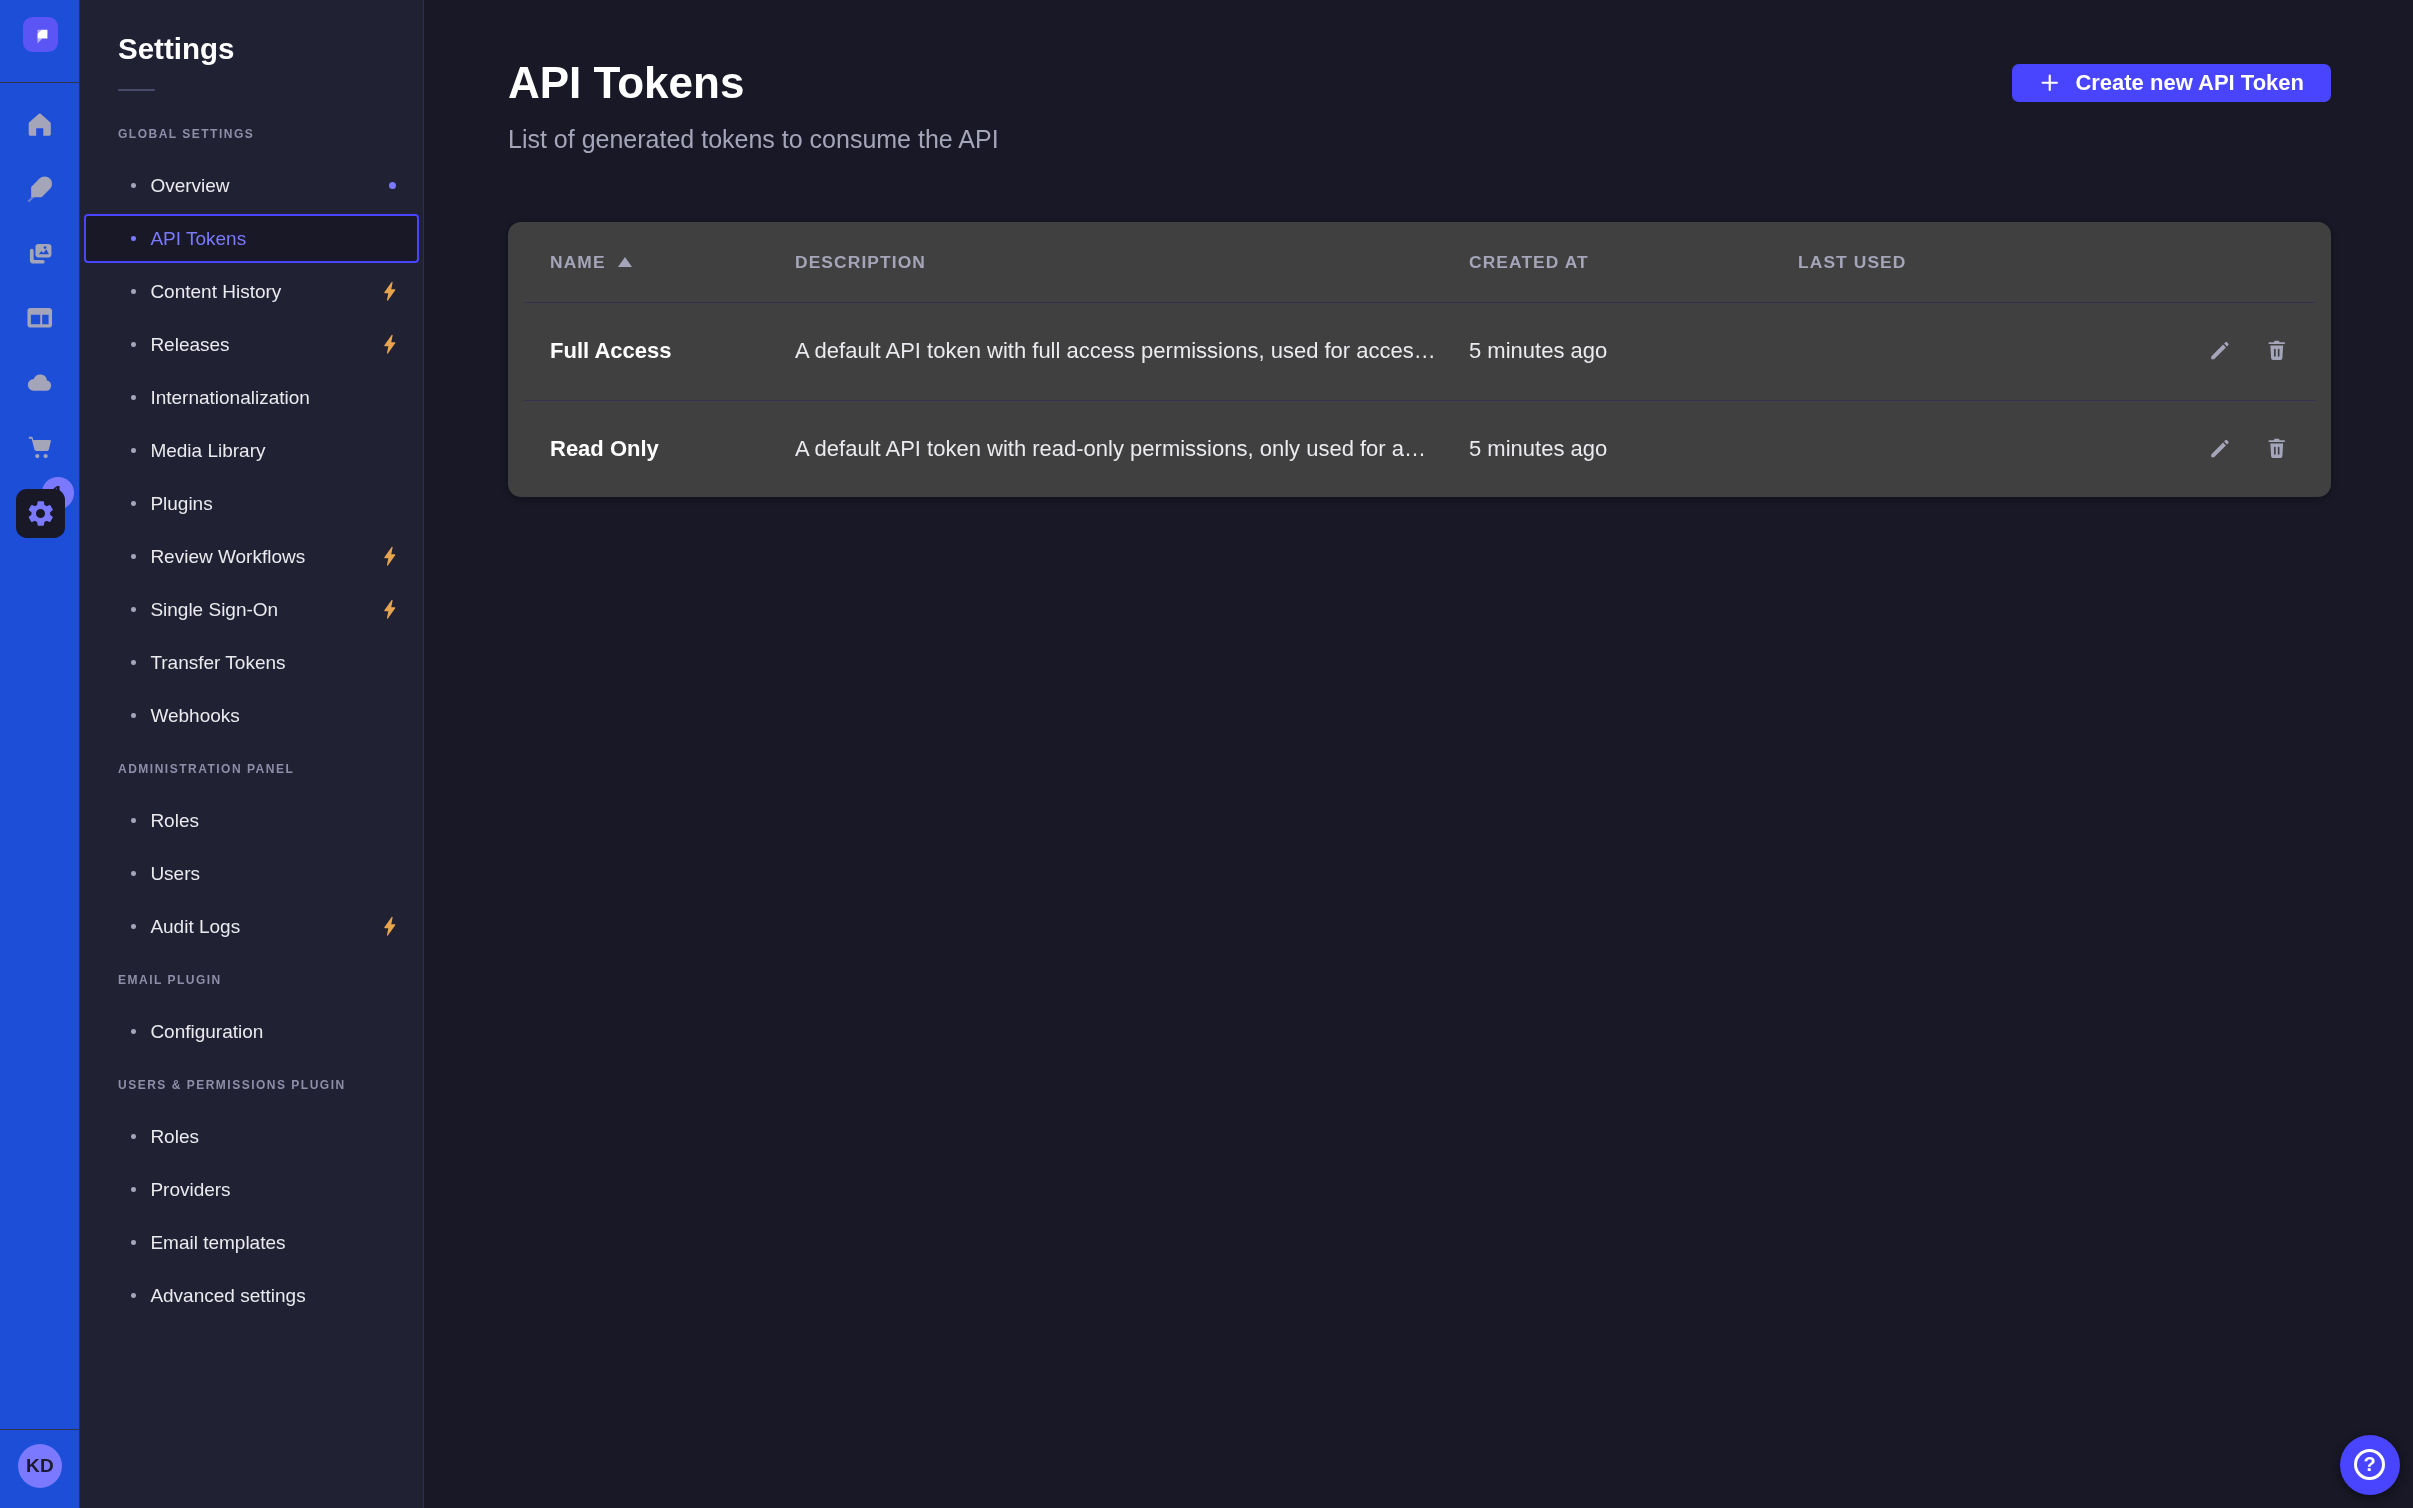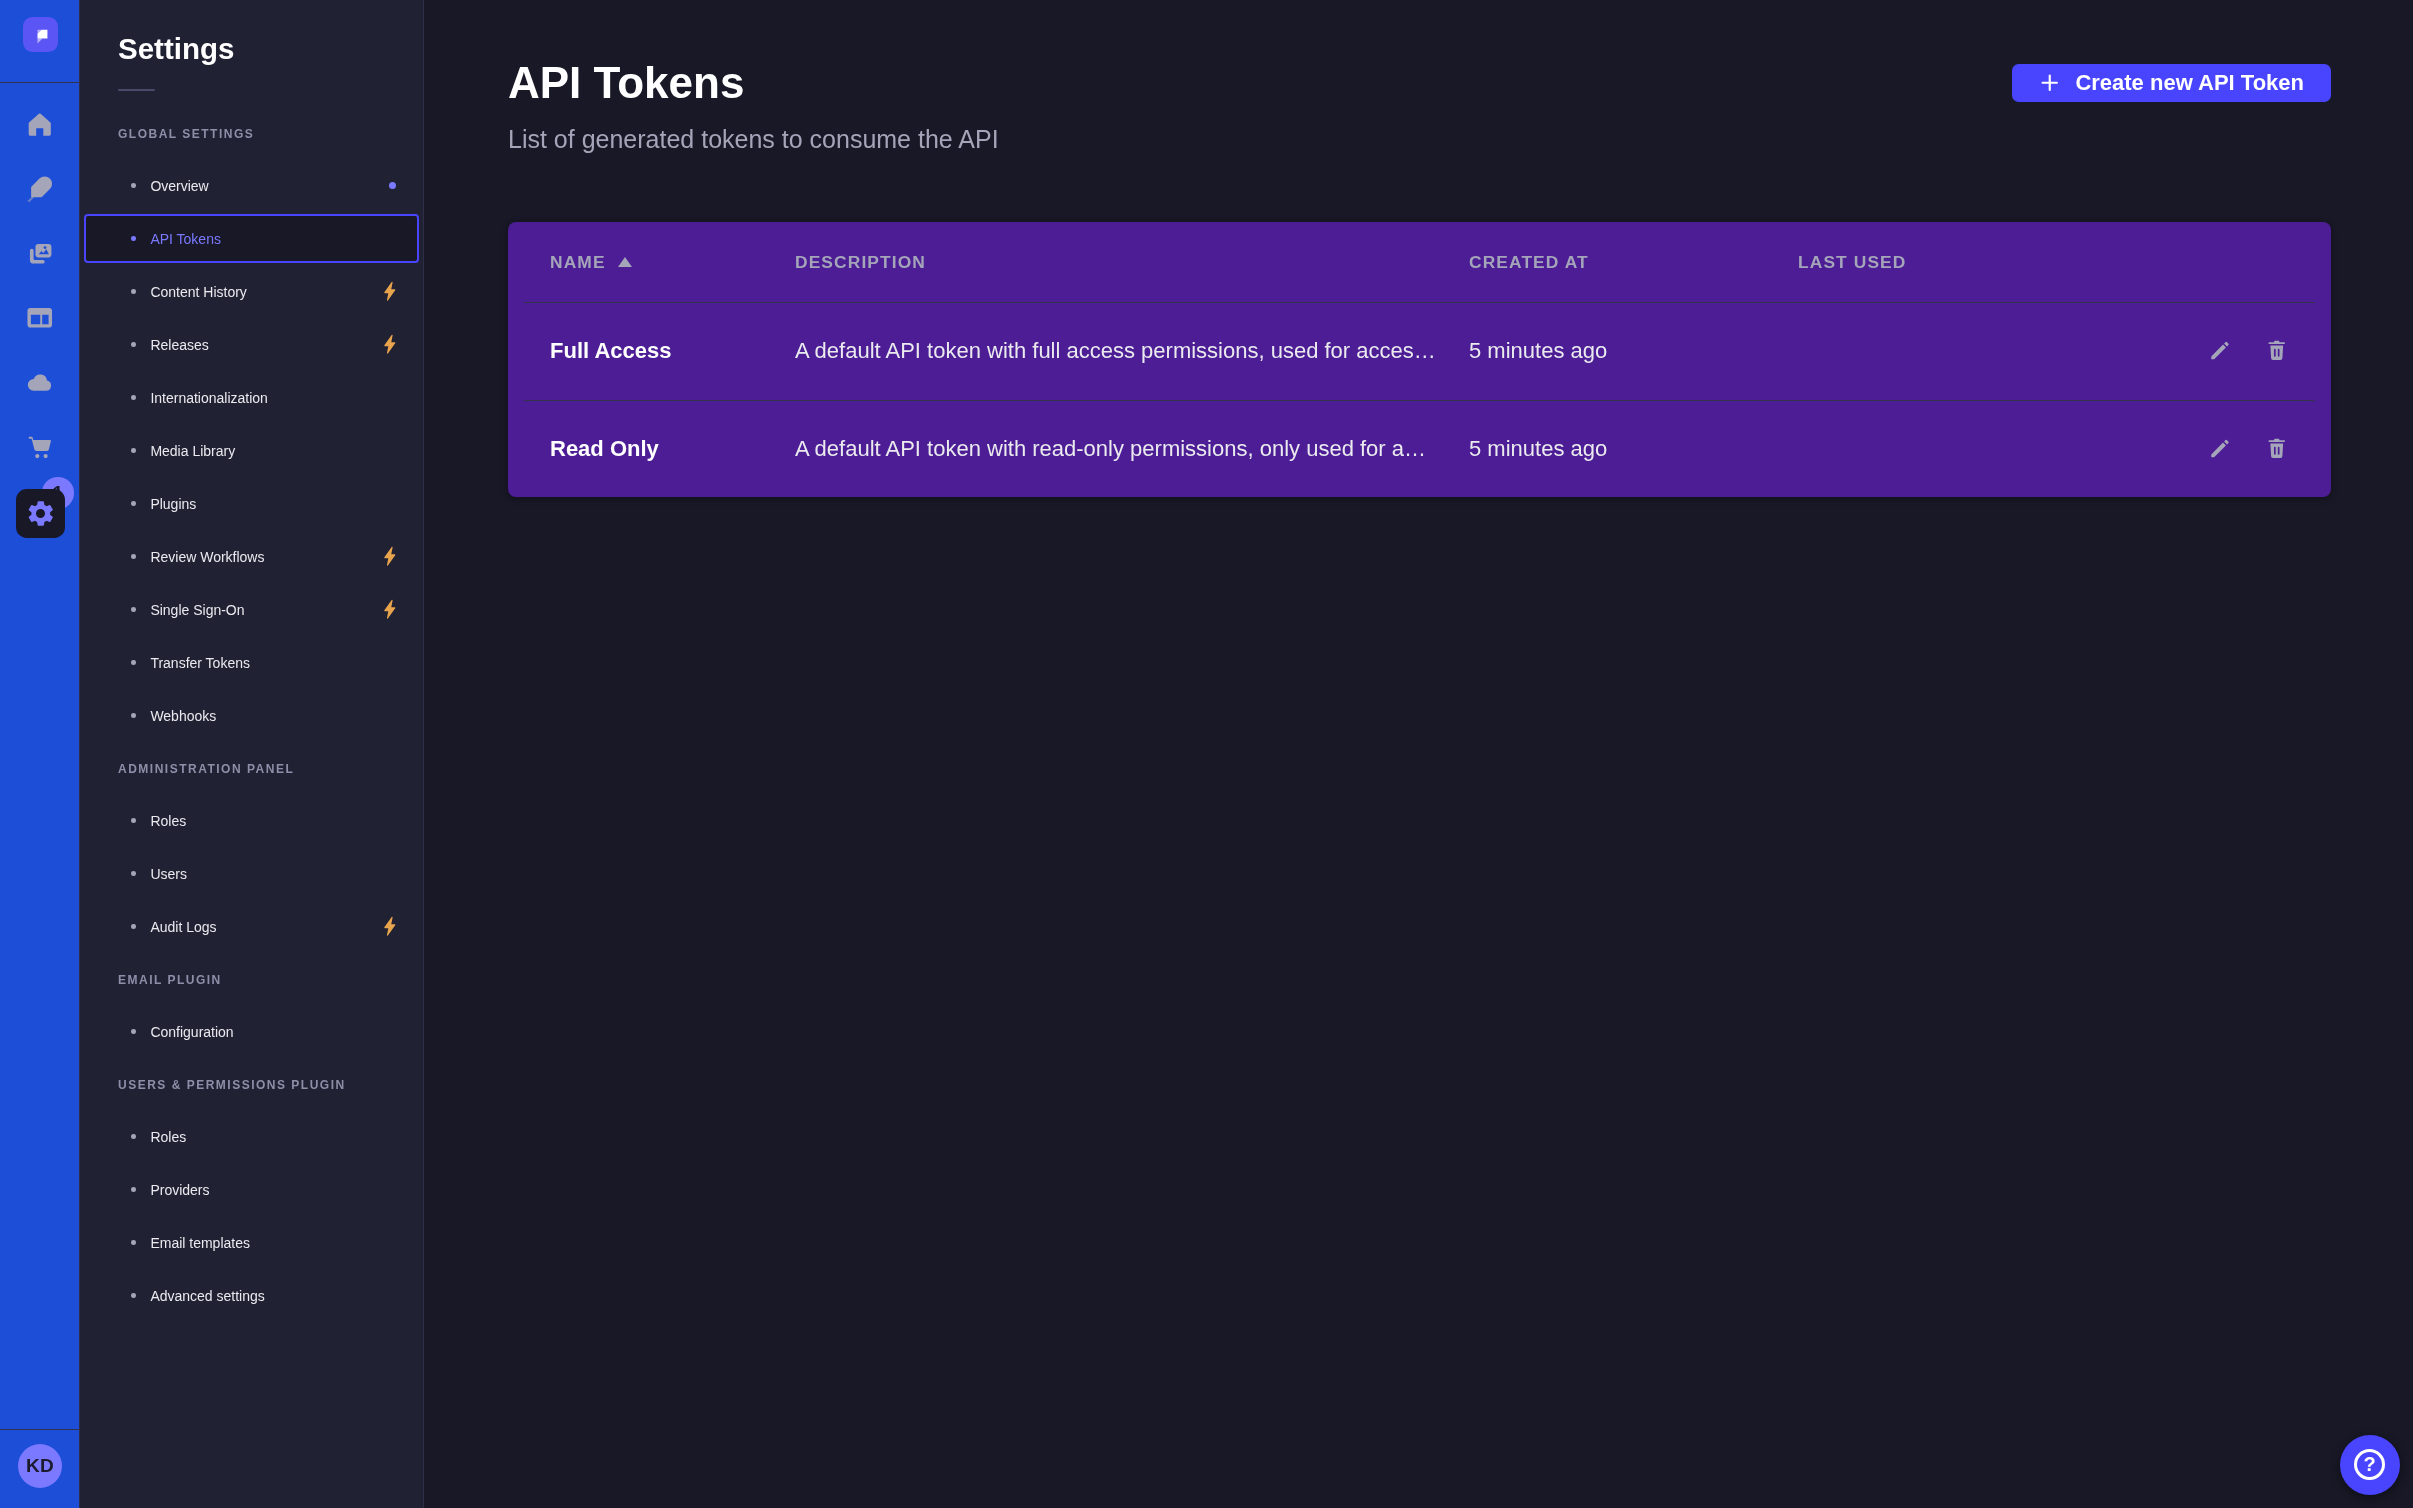--- a/index.html
+++ b/index.html
@@ -74,21 +74,21 @@
     color: #8e8ea9; text-transform: uppercase;
   }
   .section-label.first { margin-top: 36px; }
   .nav-item {
     margin: 0 4px 4px 4px; height: 49px; border-radius: 4px;
     display: flex; align-items: center;
     padding: 0 17.4px 0 47px;
     cursor: pointer;
   }
   .bullet { flex: 0 0 4.7px; width: 4.7px; height: 4.7px; border-radius: 50%; background: #a5a5ba; margin-right: 14.7px; }
-  .nav-label { font-size: 14px; color: #eaeaef; white-space: nowrap; }
+  .nav-label { font-size: 19px; color: #eaeaef; white-space: nowrap; }
   .nav-item.active { border: 2px solid #4945ff; background: #181826; padding: 0 15.4px 0 45px; }
   .nav-item.active .nav-label { color: #7b79ff; font-weight: 500; }
   .nav-item.active .bullet { background: #7b79ff; }
   .notif-dot { margin-left: auto; margin-right: 5.4px; width: 7.4px; height: 7.4px; border-radius: 50%; background: #7b79ff; }
   .bolt { margin-left: auto; display: flex; }
   .bolt svg { width: 23px; height: 23px; color: #e8a44d; }
 
   
   .main { flex: 1; padding: 56px 82px 0 84px; position: relative; }
   .main-header { display: flex; justify-content: space-between; align-items: flex-start; }
@@ -96,21 +96,21 @@
   .page-subtitle { margin-top: 14px; font-size: 25px; line-height: 31px; color: #a5a5ba; }
   .create-btn {
     margin-top: 8px; height: 38px; padding: 0 27px;
     background: #4945ff; border: none; border-radius: 6.7px;
     display: flex; align-items: center; gap: 14.7px;
     color: #ffffff; font-family: "Liberation Sans", sans-serif;
     font-size: 22px; font-weight: 600; cursor: pointer; white-space: nowrap;
   }
   .create-btn svg { width: 21.5px; height: 21.5px; }
 
-  .card { margin-top: 67px; background: #4c1d95; border-radius: 8px; box-shadow: 0 1.3px 6.7px rgba(0,0,0,.25); }
+  .card { margin-top: 67px; background: #404040; border-radius: 13px; box-shadow: 0 1.3px 6.7px rgba(0,0,0,.25); }
   .trow {
     display: grid;
     grid-template-columns: 245px 674px 329px 295px 1fr;
     align-items: center;
     padding: 0 42px;
   }
   .thead { height: 80px; }
   .th {
     font-size: 17.4px; font-weight: 700; letter-spacing: 1.1px;
     color: #a5a5ba; text-transform: uppercase; white-space: nowrap;

